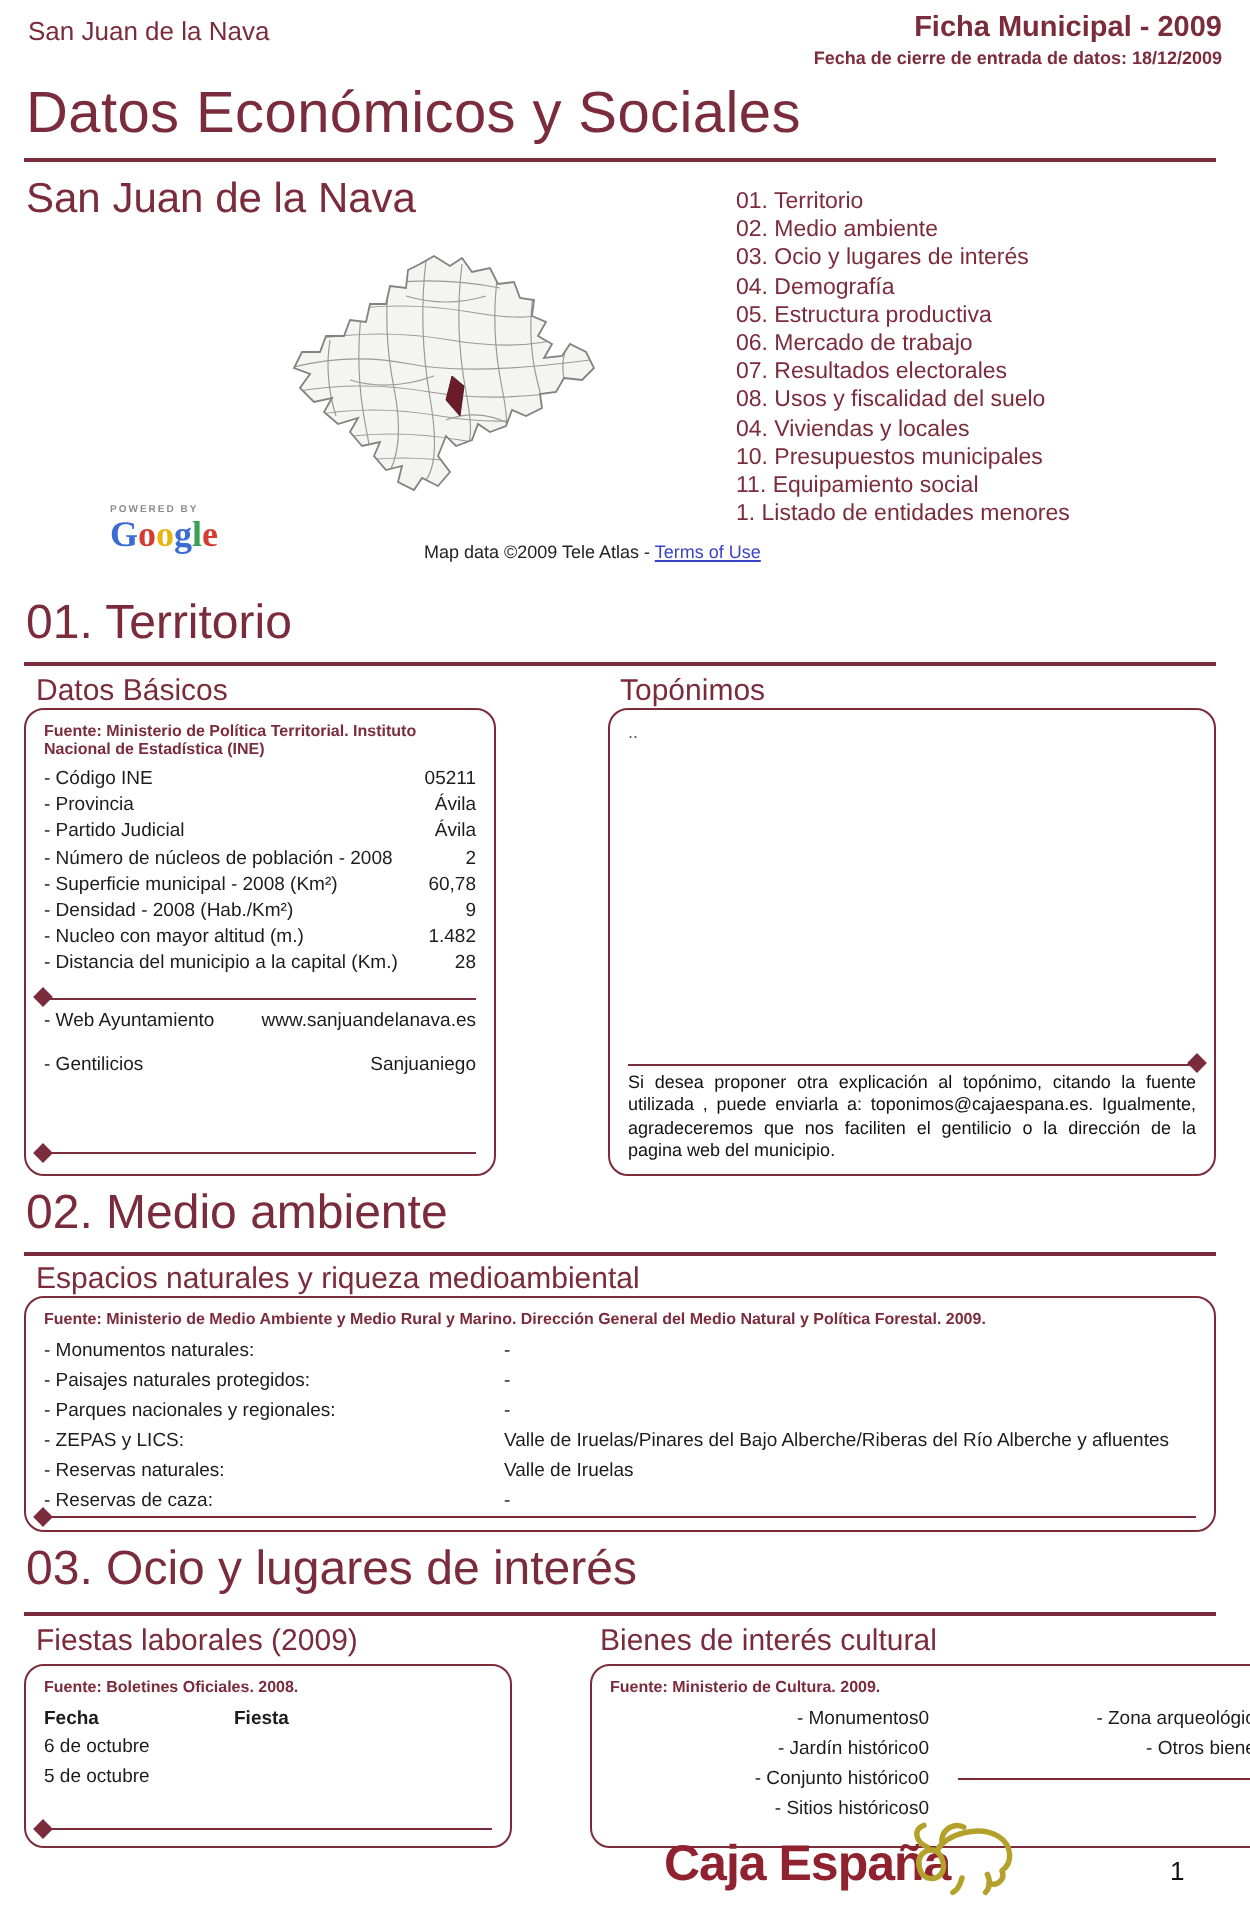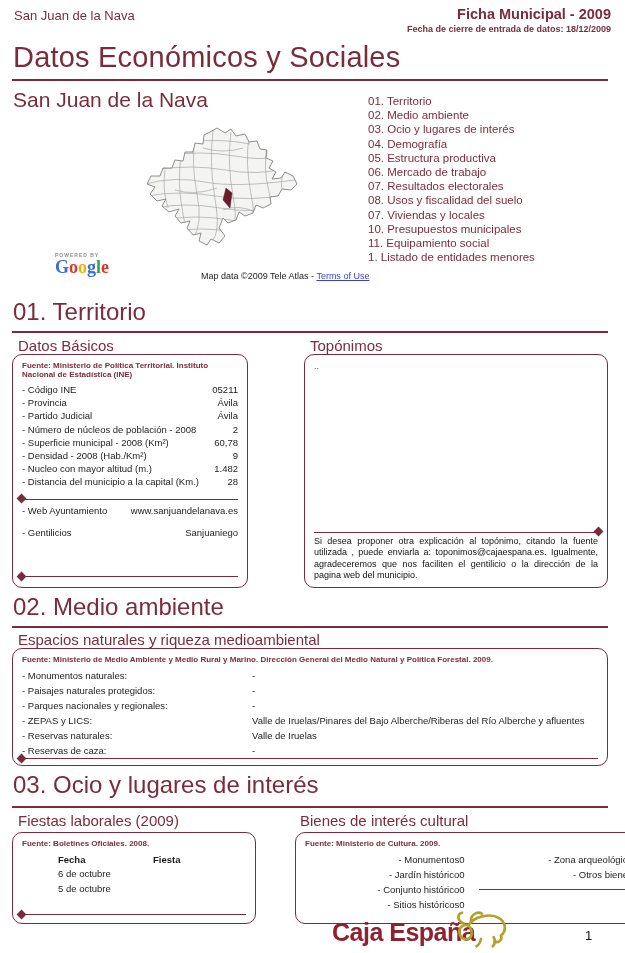--- a/index.html
+++ b/index.html
@@ -25,21 +25,21 @@
   .rule-title{top:79px;}
   .subtitle{left:13px;top:88px;font-size:21px;color:var(--maroon);}
 
   .index{left:368px;top:94px;font-size:11.5px;color:var(--maroon);line-height:14.2px;}
   .index div{white-space:nowrap;cursor:pointer;}
 
   .map-wrap{left:135px;top:124px;width:170px;height:130px;}
   .google-logo{left:55px;top:252px;}
   .powered{font-size:5px;letter-spacing:1px;color:#8c8c8c;font-weight:700;}
   .gword{font-family:"Liberation Serif",serif;font-size:18px;font-weight:700;line-height:18px;}
-  .map-attr{left:201px;top:271px;font-size:9px;color:#222;}
+  .map-attr{left:212px;top:271px;font-size:9px;color:#222;}
   .map-attr a{color:var(--link);text-decoration:underline;cursor:pointer;}
 
   .sec-title{left:13px;font-size:24px;color:var(--maroon);}
   .sec-sub{font-size:15px;color:var(--maroon);}
 
   .box{position:absolute;border:1.2px solid var(--maroon);border-radius:10px;background:#fff;padding:6px 9px;}
   .src{font-size:8px;font-weight:700;color:var(--maroon);margin-bottom:4px;}
   .row{display:flex;justify-content:space-between;font-size:9.5px;line-height:13.2px;color:var(--ink);}
   .row .val{text-align:right;white-space:nowrap;}
   .row-wide{display:flex;font-size:9.5px;line-height:15px;gap:45px;}
@@ -57,21 +57,21 @@
   .box-topo{left:304px;top:354px;width:304px;height:234px;}
   .topo-dots{font-size:9px;color:#555;}
   .topo-note-wrap{position:absolute;left:0;right:0;bottom:0;padding:0 9px 5px 9px;}
   .topo-note{font-size:9px;line-height:11.6px;text-align:justify;color:#111;margin-top:3px;}
 
   .box-medio{left:12px;top:648px;width:596px;height:118px;}
   .medio-bottom{position:absolute;left:9px;right:9px;bottom:6px;}
 
   .box-fiestas{left:12px;top:832px;width:244px;height:92px;}
   .fiesta-head{display:flex;font-size:9.5px;font-weight:700;line-height:15px;margin-top:2px;}
-  .fiesta-head .c1,.fiesta-row .c1{width:95px;margin-left:36px;}
+  .fiesta-head .c1,.fiesta-row .c1{width:95px;}
   .fiesta-row{display:flex;font-size:9.5px;line-height:14.5px;}
   .fiestas-bottom{position:absolute;left:9px;right:9px;bottom:8px;}
 
   .box-bienes{left:295px;top:832px;width:353px;height:92px;}
   .bienes-cols{display:flex;gap:14px;margin-top:2px;}
   .bienes-col{flex:1;}
   .bienes-col .row{line-height:15px;justify-content:flex-end;}
   .bienes-div{margin-top:7px;}
 
   .footer-brand{left:332px;top:918px;font-size:25px;font-weight:700;color:var(--brand-red);letter-spacing:-.5px;}
@@ -95,21 +95,21 @@
 
   <div class="abs index">
     <div>01. Territorio</div>
     <div>02. Medio ambiente</div>
     <div>03. Ocio y lugares de interés</div>
     <div>04. Demografía</div>
     <div>05. Estructura productiva</div>
     <div>06. Mercado de trabajo</div>
     <div>07. Resultados electorales</div>
     <div>08. Usos y fiscalidad del suelo</div>
-    <div>07. Viviendas y locales</div>
+    <div>04. Viviendas y locales</div>
     <div>10. Presupuestos municipales</div>
     <div>11. Equipamiento social</div>
     <div>1. Listado de entidades menores</div>
   </div>
 
   <div class="abs map-wrap">
     <svg width="170" height="130" viewBox="0 0 170 130">
       <defs>
         <clipPath id="prov">
           <path d="M75,8 L82,4 L90,9 L96,5 L101,12 L110,10 L114,18 L122,17 L125,25 L132,26 L131,34 L138,37 L134,44 L141,48 L137,55 L146,54 L150,48 L158,52 L162,60 L156,66 L147,65 L143,72 L135,73 L136,80 L128,84 L121,81 L118,89 L110,92 L104,88 L101,96 L93,99 L88,94 L84,104 L90,112 L84,119 L76,115 L72,121 L64,117 L66,109 L58,111 L52,104 L55,97 L46,99 L40,92 L44,85 L34,88 L27,82 L31,75 L22,77 L15,70 L20,63 L12,60 L16,52 L25,52 L28,44 L37,44 L40,36 L48,37 L50,28 L58,28 L60,19 L68,20 L69,11 Z"></path>

